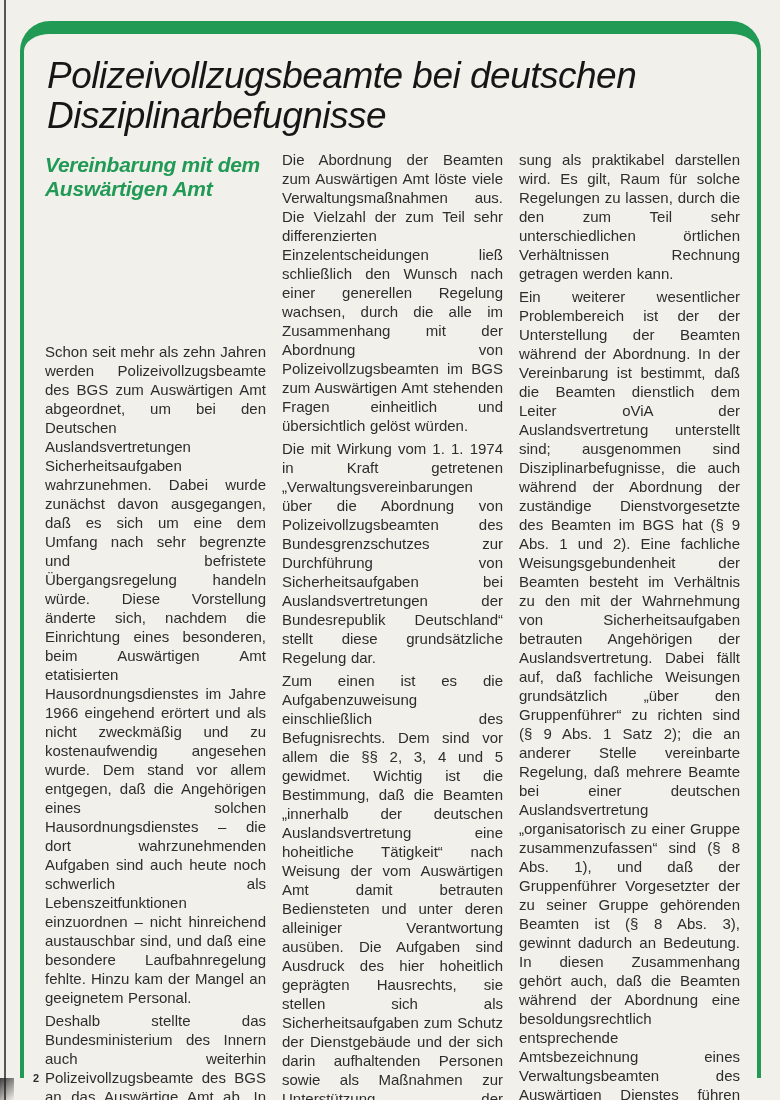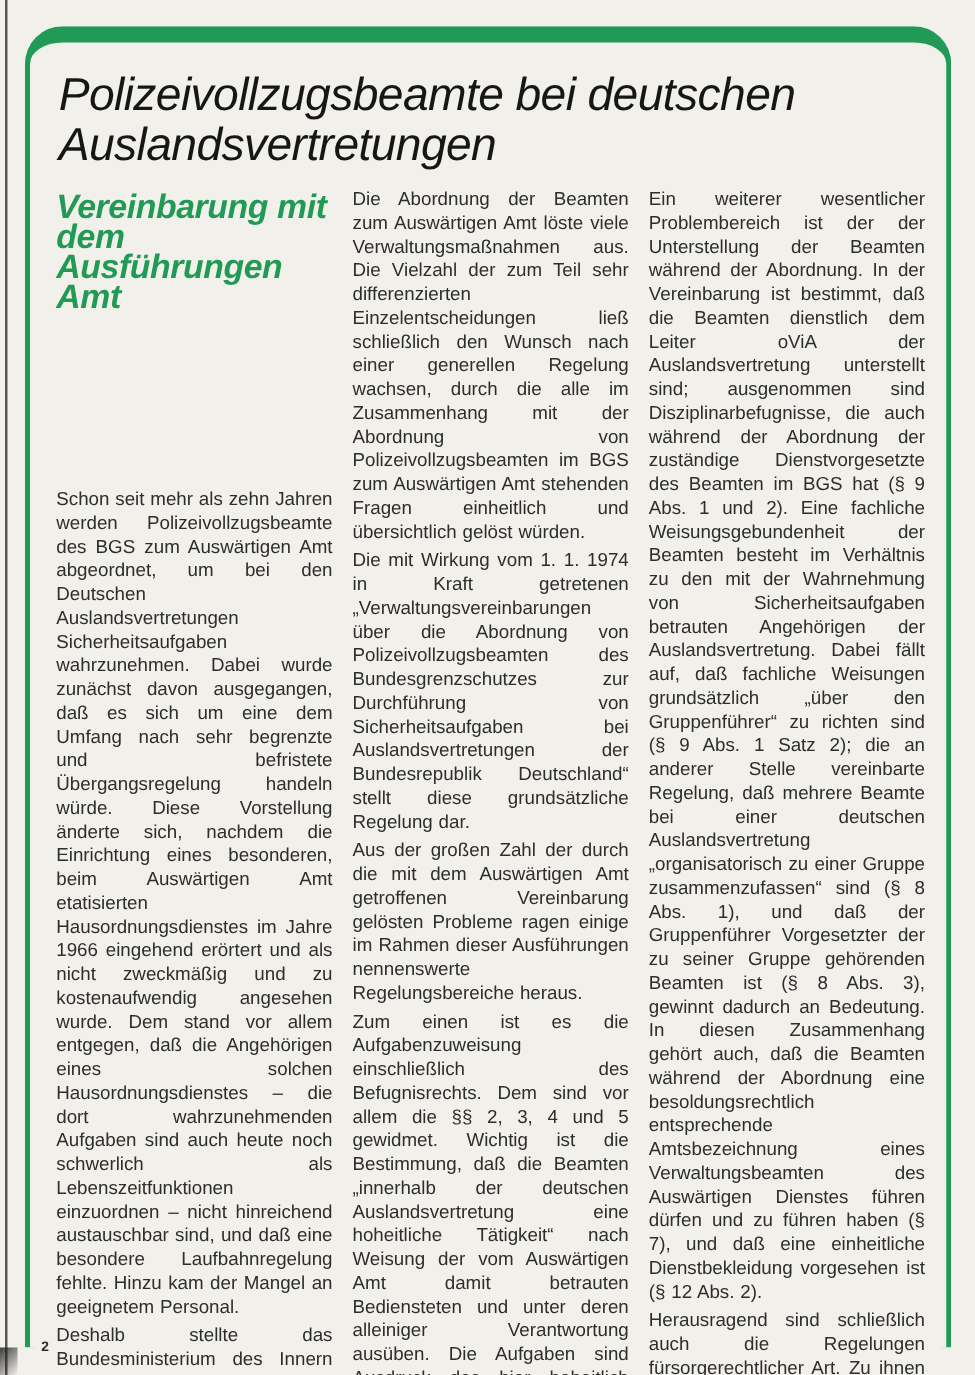--- a/index.html
+++ b/index.html
@@ -36,21 +36,21 @@
     letter-spacing: -0.5px;
     color: #161616;
     margin: 2px 0 14px 2px;
   }
   .columns {
     display: flex;
     gap: 16px;
   }
   .col { flex: 1 1 0; min-width: 0; }
   .subtitle {
-    font-size: 27px;
+    font-size: 21px;
     line-height: 24px;
     font-weight: bold;
     font-style: italic;
     letter-spacing: -0.3px;
     color: var(--accent, #219a56);
     margin: 3px 0 141px 0;
   }
   .body-par {
     font-size: 15px;
     line-height: 19px;
@@ -71,46 +71,46 @@
 </style>
 </head>
 <body>
 
 <div class="scan-edge-left"></div>
 <div class="scan-edge-bottom"></div>
 
 <div class="frame">
   <h1 class="headline">
     <span>Polizeivollzugsbeamte bei deutschen</span><br>
-    <span>Auslandsvertretungen</span>
+    <span>Disziplinarbefugnisse</span>
   </h1>
 
   <div class="columns">
     <div class="col">
       <h2 class="subtitle">
         <span>Vereinbarung mit dem</span><br>
-        <span>Ausführungen Amt</span>
+        <span>Auswärtigen Amt</span>
       </h2>
       <div>
           <p class="body-par">Schon seit mehr als zehn Jahren werden Polizeivollzugsbeamte des BGS zum Auswärtigen Amt abgeordnet, um bei den Deutschen Auslandsvertretungen Sicherheitsaufgaben wahrzunehmen. Dabei wurde zunächst davon ausgegangen, daß es sich um eine dem Umfang nach sehr begrenzte und befristete Übergangsregelung handeln würde. Diese Vorstellung änderte sich, nachdem die Einrichtung eines besonderen, beim Auswärtigen Amt etatisierten Hausordnungsdienstes im Jahre 1966 eingehend erörtert und als nicht zweckmäßig und zu kostenaufwendig angesehen wurde. Dem stand vor allem entgegen, daß die Angehörigen eines solchen Hausordnungsdienstes – die dort wahrzunehmenden Aufgaben sind auch heute noch schwerlich als Lebenszeitfunktionen einzuordnen – nicht hinreichend austauschbar sind, und daß eine besondere Laufbahnregelung fehlte. Hinzu kam der Mangel an geeignetem Personal.</p>
           <p class="body-par">Deshalb stellte das Bundesministerium des Innern auch weiterhin Polizeivollzugsbeamte des BGS an das Auswärtige Amt ab. In den Jahren 1967 und 1968 wurden für den BGS je 20 zusätzliche Planstellen bewilligt. Diese Stellen wurden den Grenzschutzdiensten Bonn zugeordnet und unter der Bezeichnung „Ordnungsdienstgruppen“ gesondert ausgewiesen. Diese Organisationsform war jedoch wenig praktikabel. Insbesondere war die Austauschbarkeit der abgestellten Beamten innerhalb der Grenzschutzdienste Bonn nicht gewährleistet. Hinzu kam, daß nach und nach erheblich mehr Beamte benötigt wurden als Planstellen zur Verfügung standen. Es erwies sich deshalb als notwendig, den Gesamtbereich des BGS zu beanspruchen und für die abgeordneten Beamten während der Abordnungszeiten entsprechende Planstellen bei den Stammeinheiten freizuhalten. Folgerichtig wurden die Planstellen für die Hausordnungsdienste von 1972 an mit neuen Funktionen auf andere BGS-Einheiten verteilt.</p>
         </div>
     </div>
 
     <div class="col">
       <div>
           <p class="body-par">Die Abordnung der Beamten zum Auswärtigen Amt löste viele Verwaltungsmaßnahmen aus. Die Vielzahl der zum Teil sehr differenzierten Einzelentscheidungen ließ schließlich den Wunsch nach einer generellen Regelung wachsen, durch die alle im Zusammenhang mit der Abordnung von Polizeivollzugsbeamten im BGS zum Auswärtigen Amt stehenden Fragen einheitlich und übersichtlich gelöst würden.</p>
           <p class="body-par">Die mit Wirkung vom 1. 1. 1974 in Kraft getretenen „Verwaltungsvereinbarungen über die Abordnung von Polizeivollzugsbeamten des Bundesgrenzschutzes zur Durchführung von Sicherheitsaufgaben bei Auslandsvertretungen der Bundesrepublik Deutschland“ stellt diese grundsätzliche Regelung dar.</p>
-          <p class="body-par">Aus der großen Zahl der durch die mit dem Auswärtigen Amt getroffenen Vereinbarung gelösten Probleme ragen einige im Rahmen dieser Ausführungen nennenswerte Regelungsbereiche heraus.</p>
           <p class="body-par">Zum einen ist es die Aufgabenzuweisung einschließlich des Befugnisrechts. Dem sind vor allem die §§ 2, 3, 4 und 5 gewidmet. Wichtig ist die Bestimmung, daß die Beamten „innerhalb der deutschen Auslandsvertretung eine hoheitliche Tätigkeit“ nach Weisung der vom Auswärtigen Amt damit betrauten Bediensteten und unter deren alleiniger Verantwortung ausüben. Die Aufgaben sind Ausdruck des hier hoheitlich geprägten Hausrechts, sie stellen sich als Sicherheitsaufgaben zum Schutz der Dienstgebäude und der sich darin aufhaltenden Personen sowie als Maßnahmen zur Unterstützung der Geheimschutzbeauftragten der Auslandsvertretung dar. Sie umfassen allerdings nicht den Begleitschutz für Botschaftspersonal. Die durch die Vereinbarung getroffene Befugnisregelung ist der Aufgabenstellung angemessen: die Beamten haben „die Befugnisse, die bei der Wahrnehmung des Hausrechts zustehen“; das kann das Führen von Dienstwaffen einschließen. Aufmerksamkeit verdient die vom Grundsatz der Verhältnismäßigkeit geprägte Bestimmung, daß Personen, die sich den erforderlichen Durchsuchungen und Kontrollen nicht unterziehen wollen, aufzufordern sind, den Bereich der Auslandsvertretung umgehend zu verlassen; folgen sie dem nicht, so können sie notfalls mit körperlicher Gewalt entfernt werden. Der Fragenkomplex der Aufgabenzuweisung und des Befugnisrechts wird durch die in Aussicht genommene Rahmendienstanweisung noch wesentlich präzisiert werden.</p>
         </div>
     </div>
 
     <div class="col">
       <div>
+          <p class="body-par">sung als praktikabel darstellen wird. Es gilt, Raum für solche Regelungen zu lassen, durch die den zum Teil sehr unterschiedlichen örtlichen Verhältnissen Rechnung getragen werden kann.</p>
           <p class="body-par">Ein weiterer wesentlicher Problembereich ist der der Unterstellung der Beamten während der Abordnung. In der Vereinbarung ist bestimmt, daß die Beamten dienstlich dem Leiter oViA der Auslandsvertretung unterstellt sind; ausgenommen sind Disziplinarbefugnisse, die auch während der Abordnung der zuständige Dienstvorgesetzte des Beamten im BGS hat (§ 9 Abs. 1 und 2). Eine fachliche Weisungsgebundenheit der Beamten besteht im Verhältnis zu den mit der Wahrnehmung von Sicherheitsaufgaben betrauten Angehörigen der Auslandsvertretung. Dabei fällt auf, daß fachliche Weisungen grundsätzlich „über den Gruppenführer“ zu richten sind (§ 9 Abs. 1 Satz 2); die an anderer Stelle vereinbarte Regelung, daß mehrere Beamte bei einer deutschen Auslandsvertretung „organisatorisch zu einer Gruppe zusammenzufassen“ sind (§ 8 Abs. 1), und daß der Gruppenführer Vorgesetzter der zu seiner Gruppe gehörenden Beamten ist (§ 8 Abs. 3), gewinnt dadurch an Bedeutung. In diesen Zusammenhang gehört auch, daß die Beamten während der Abordnung eine besoldungsrechtlich entsprechende Amtsbezeichnung eines Verwaltungsbeamten des Auswärtigen Dienstes führen dürfen und zu führen haben (§ 7), und daß eine einheitliche Dienstbekleidung vorgesehen ist (§ 12 Abs. 2).</p>
           <p class="body-par">Herausragend sind schließlich auch die Regelungen fürsorgerechtlicher Art. Zu ihnen gehören die Befristung der Abordnung auf in der Regel 9, ausnahmsweise 12 Monate (§ 6 Abs. 2), die Verpflichtungen des Auswärtigen Amtes, die Beamten in Fragen der Fürsorge und sozialen Betreuung wie die eigenen Bediensteten zu behandeln (§ 11 Abs. 2), ihnen bei Krankheit und Unfällen die erforderliche ärztliche Hilfe zu vermitteln (§ 11 Abs. 3), durch geeignete Maßnahmen sicherzustellen, daß den Beamten durch die Gaststaaten dieselben Rechte gewährt werden, wie den übrigen Angehörigen deutscher Auslandsvertretungen (§ 11 Abs. 1).</p>
         </div>
     </div>
   </div>
 </div>
 
 <div class="page-number">2</div>
 
 </body></html>

